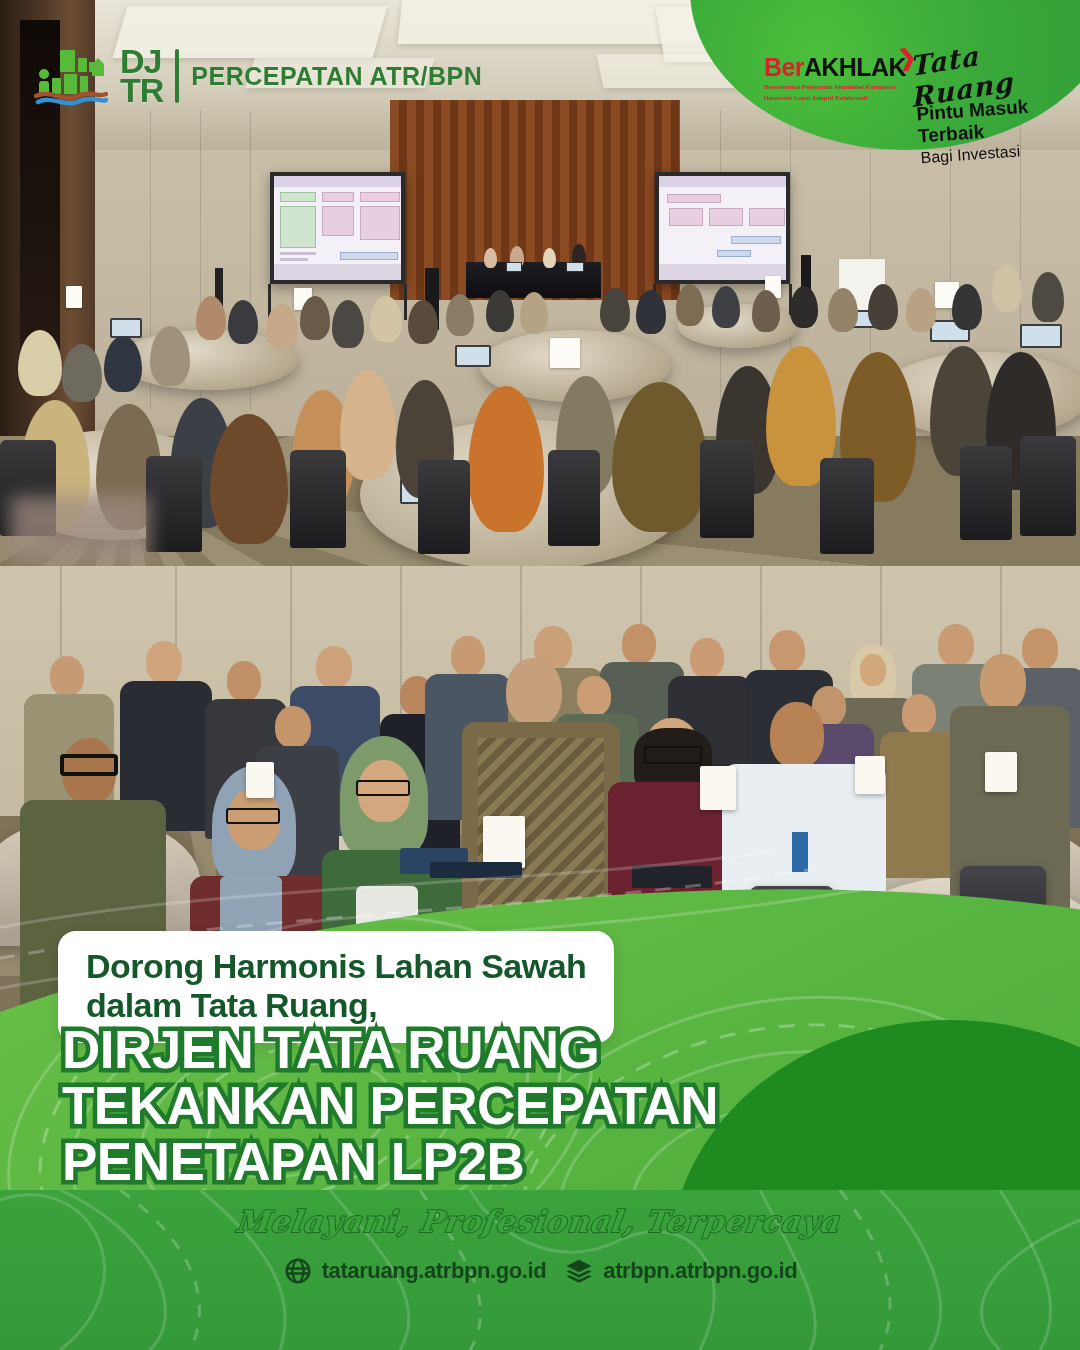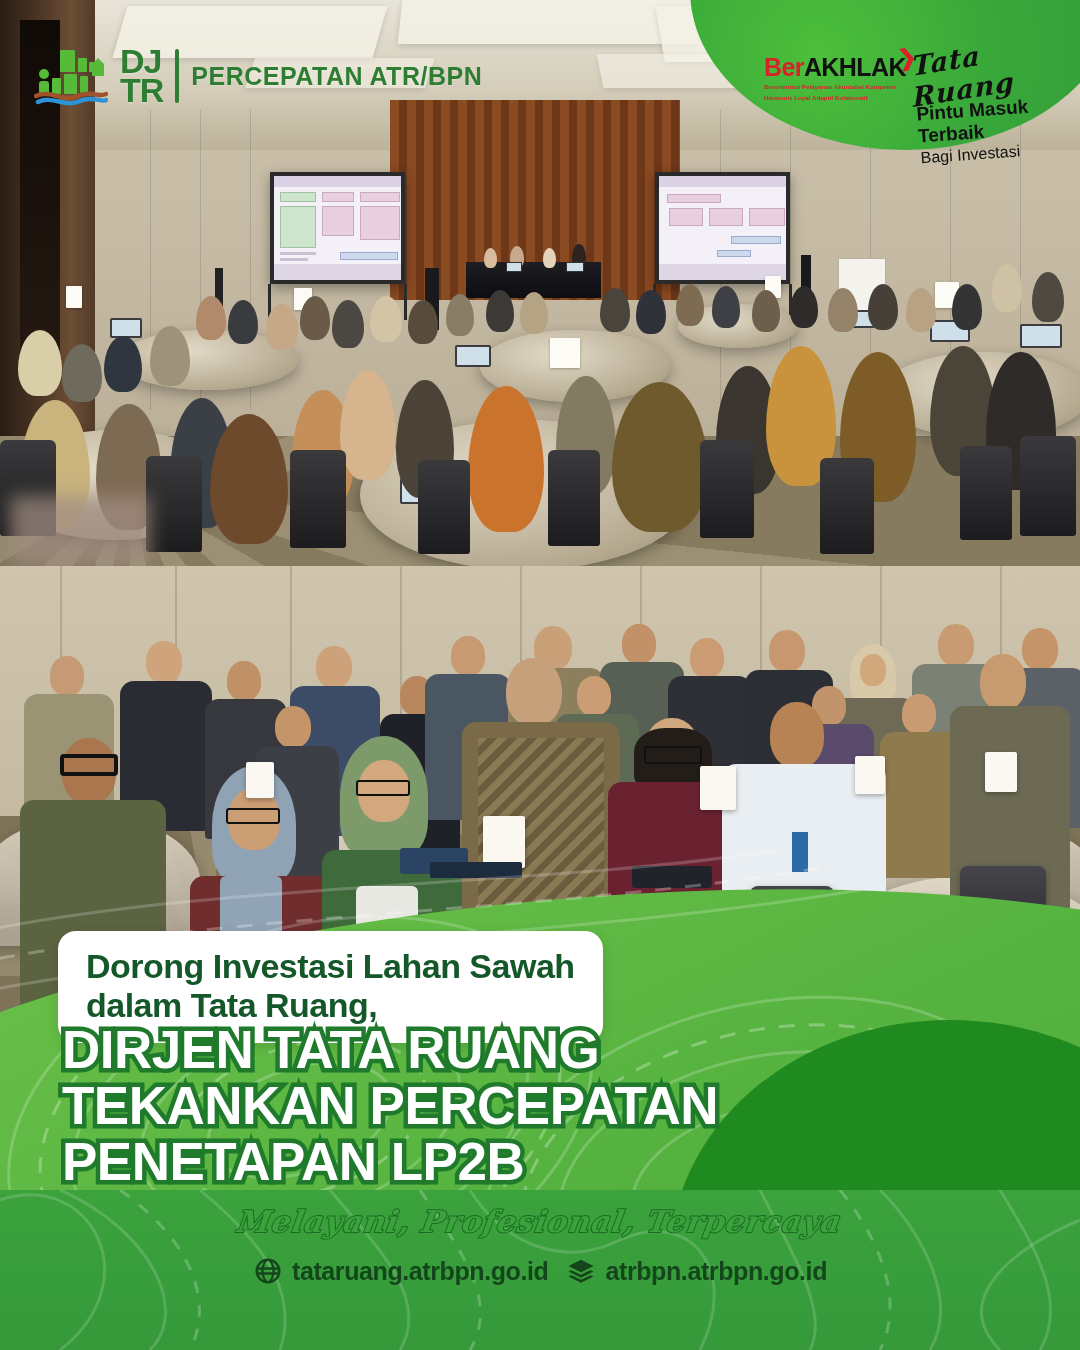--- a/index.html
+++ b/index.html
@@ -292,21 +292,21 @@
   .handle {
     font-size:25px; font-weight:700; color:#14461c;
     margin-left:4px; letter-spacing:-.4px;
   }
   .weblink {
     display:flex; align-items:center; gap:9px;
   }
   .weblink .wl-icon { width:30px; height:30px; flex:0 0 auto; }
   .weblink .wl-icon svg { width:30px; height:30px; fill:#14461c; }
   .weblink .wl-text {
-    font-size:25px; font-weight:700; color:#14461c; letter-spacing:-.4px;text-align:right;
+    font-size:22px; font-weight:700; color:#14461c; letter-spacing:-.4px;text-align:right;
   }
 </style>
 </head>
 <body>
 
 <div class="poster">
 
   <div class="photo-top">
     <div class="pt-wall"></div>
     <div class="pt-ceiling"></div>
@@ -638,21 +638,21 @@
         <ellipse cx="300" cy="300" rx="268" ry="165" transform="rotate(-18 300 300)"></ellipse>
         <ellipse cx="300" cy="300" rx="130" ry="74" transform="rotate(-18 300 300)"></ellipse>
         <ellipse cx="760" cy="360" rx="243" ry="148" transform="rotate(-14 760 360)"></ellipse>
         <path d="M -60 150 C 220 90 540 95 820 48"></path>
       </g>
     </svg>
     <div class="gp-dark-circle"></div>
   </div>
 
   <div class="subtitle-box">
-    <div class="subtitle-text">Dorong Investasi Lahan Sawah
+    <div class="subtitle-text">Dorong Harmonis Lahan Sawah
 dalam Tata Ruang,</div>
   </div>
 
   <div class="headline">
     <div class="headline-line">DIRJEN TATA RUANG</div>
     <div class="headline-line">TEKANKAN PERCEPATAN</div>
     <div class="headline-line">PENETAPAN LP2B</div>
   </div>
 
   <div class="logo-wrap">

